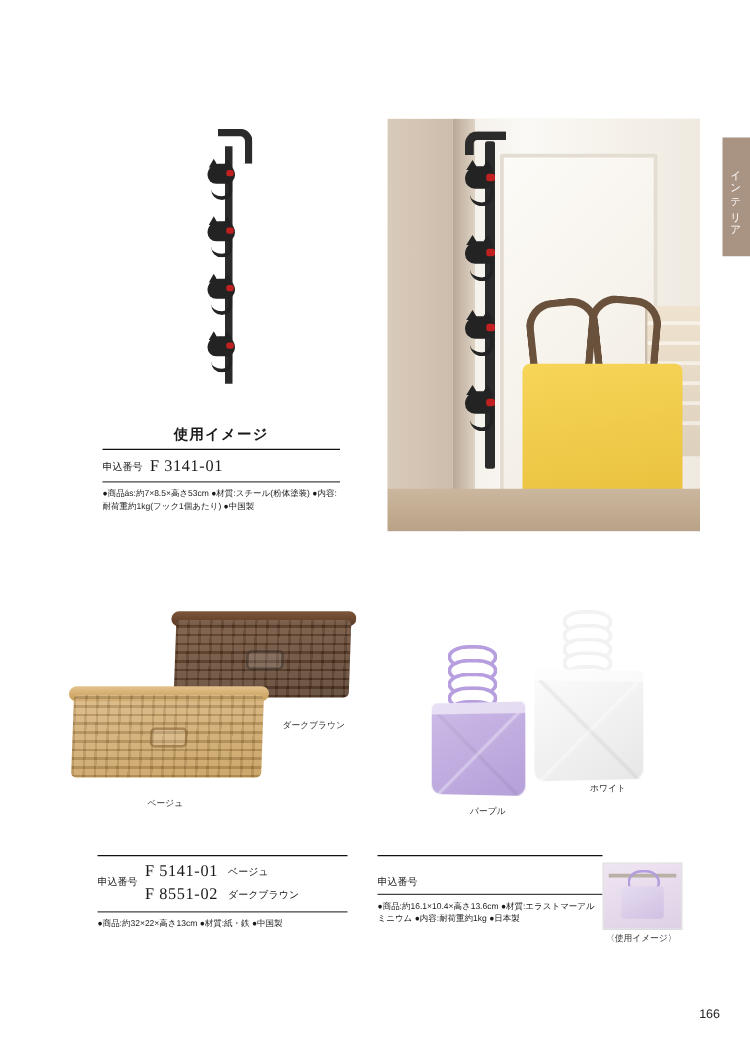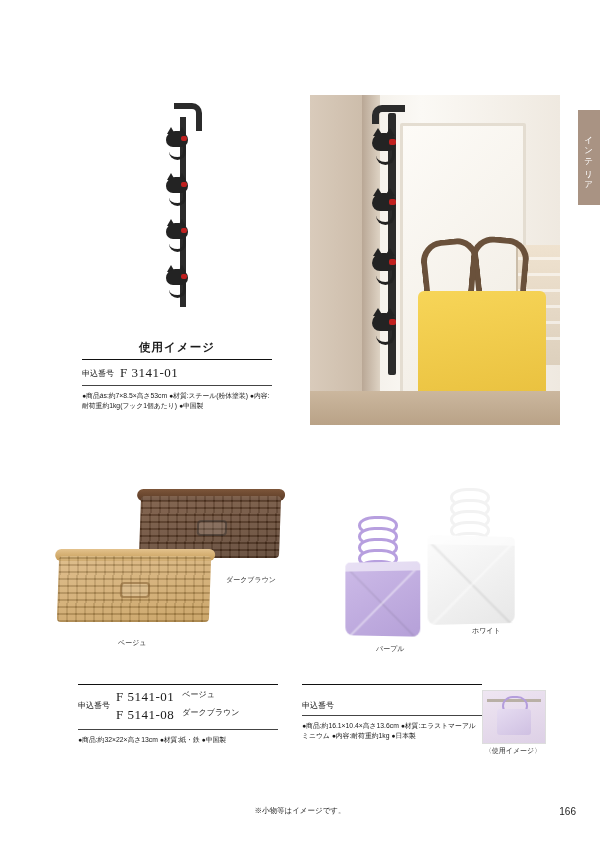--- a/index.html
+++ b/index.html
@@ -326,21 +326,21 @@
     color: #1a1a1a;
   }
 
   #block-hanger { left: 82px; top: 340px; width: 190px; }
   #block-basket { left: 78px; top: 680px; width: 200px; }
   #block-case   { left: 302px; top: 680px; width: 180px; }
 
   .multi-row { display: flex; align-items: flex-start; margin-top: 4px; }
   .multi-row .order-label { margin-top: 11px; }
   .codes-col { display: flex; flex-direction: column; }
-  .code-line { display: flex; align-items: flex-start; margin-bottom: 2px; }
+  .code-line { display: flex; align-items: center; margin-bottom: 2px; }
 
   
   #footnote {
     position: absolute;
     left: 0; right: 0; top: 806px;
     text-align: center;
     font-size: 7.5px;
     font-family: "Liberation Sans", sans-serif;
     color: #222;
   }
@@ -497,21 +497,21 @@
   <div class="product-block" id="block-basket">
     <div class="rule"></div>
     <div class="multi-row">
       <span class="order-label">申込番号</span>
       <span class="codes-col">
         <span class="code-line">
           <span class="code">F 5141-01</span>
           <span class="variant-name">ベージュ</span>
         </span>
         <span class="code-line">
-          <span class="code">F 5141-08</span>
+          <span class="code">F 8551-02</span>
           <span class="variant-name">ダークブラウン</span>
         </span>
       </span>
     </div>
     <div class="rule thin"></div>
     <div class="spec">●商品:約32×22×高さ13cm ●材質:紙・鉄 ●中国製</div>
   </div>
 
   <div class="product-block" id="block-case">
     <div class="rule"></div>
@@ -522,16 +522,15 @@
     <div class="spec">●商品:約16.1×10.4×高さ13.6cm ●材質:エラストマーアルミニウム ●内容:耐荷重約1kg ●日本製</div>
   </div>
 
   <div id="usage-inset">
     <div class="ui-rail"></div>
     <div class="ui-spring"></div>
     <div class="ui-case"></div>
   </div>
   <div id="usage-caption">〈使用イメージ〉</div>
 
-  <div id="footnote">※小物等はイメージです。</div>
   <div id="page-number">166</div>
 
 </div>
 
 </body></html>

